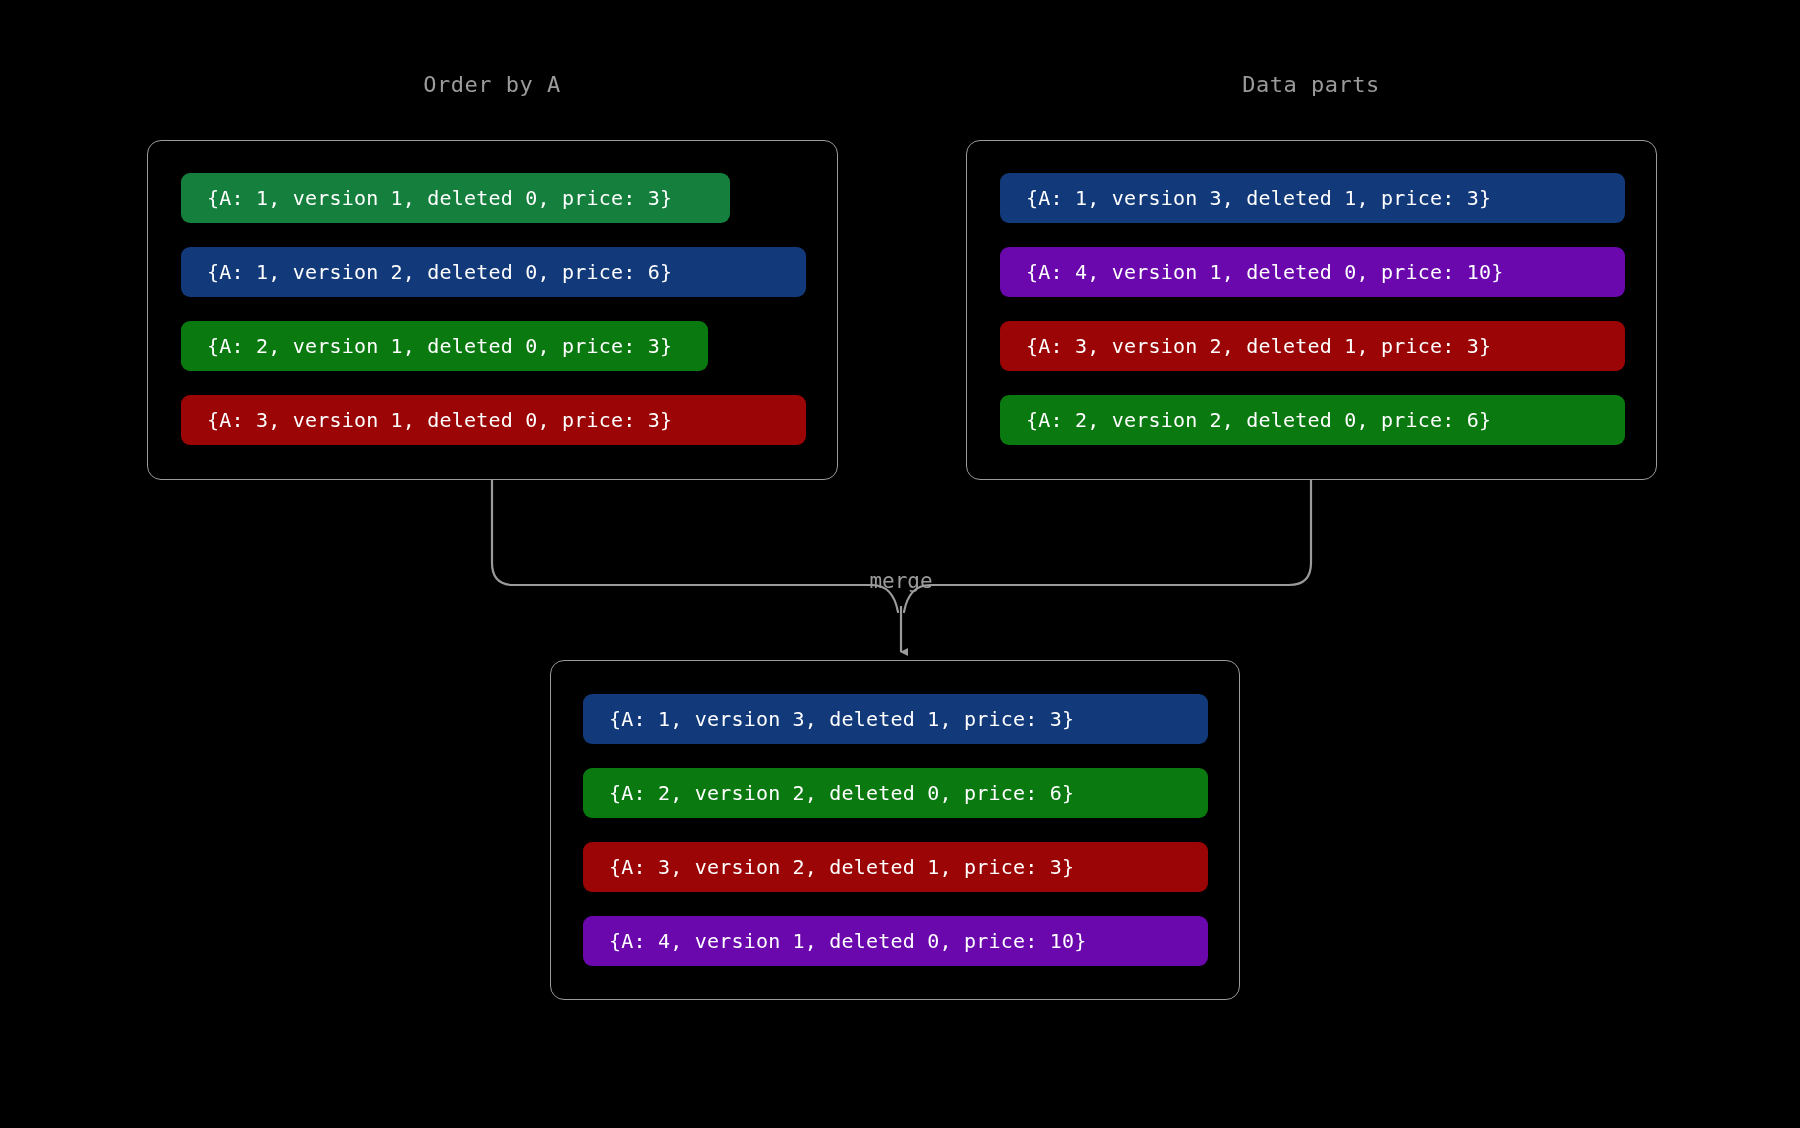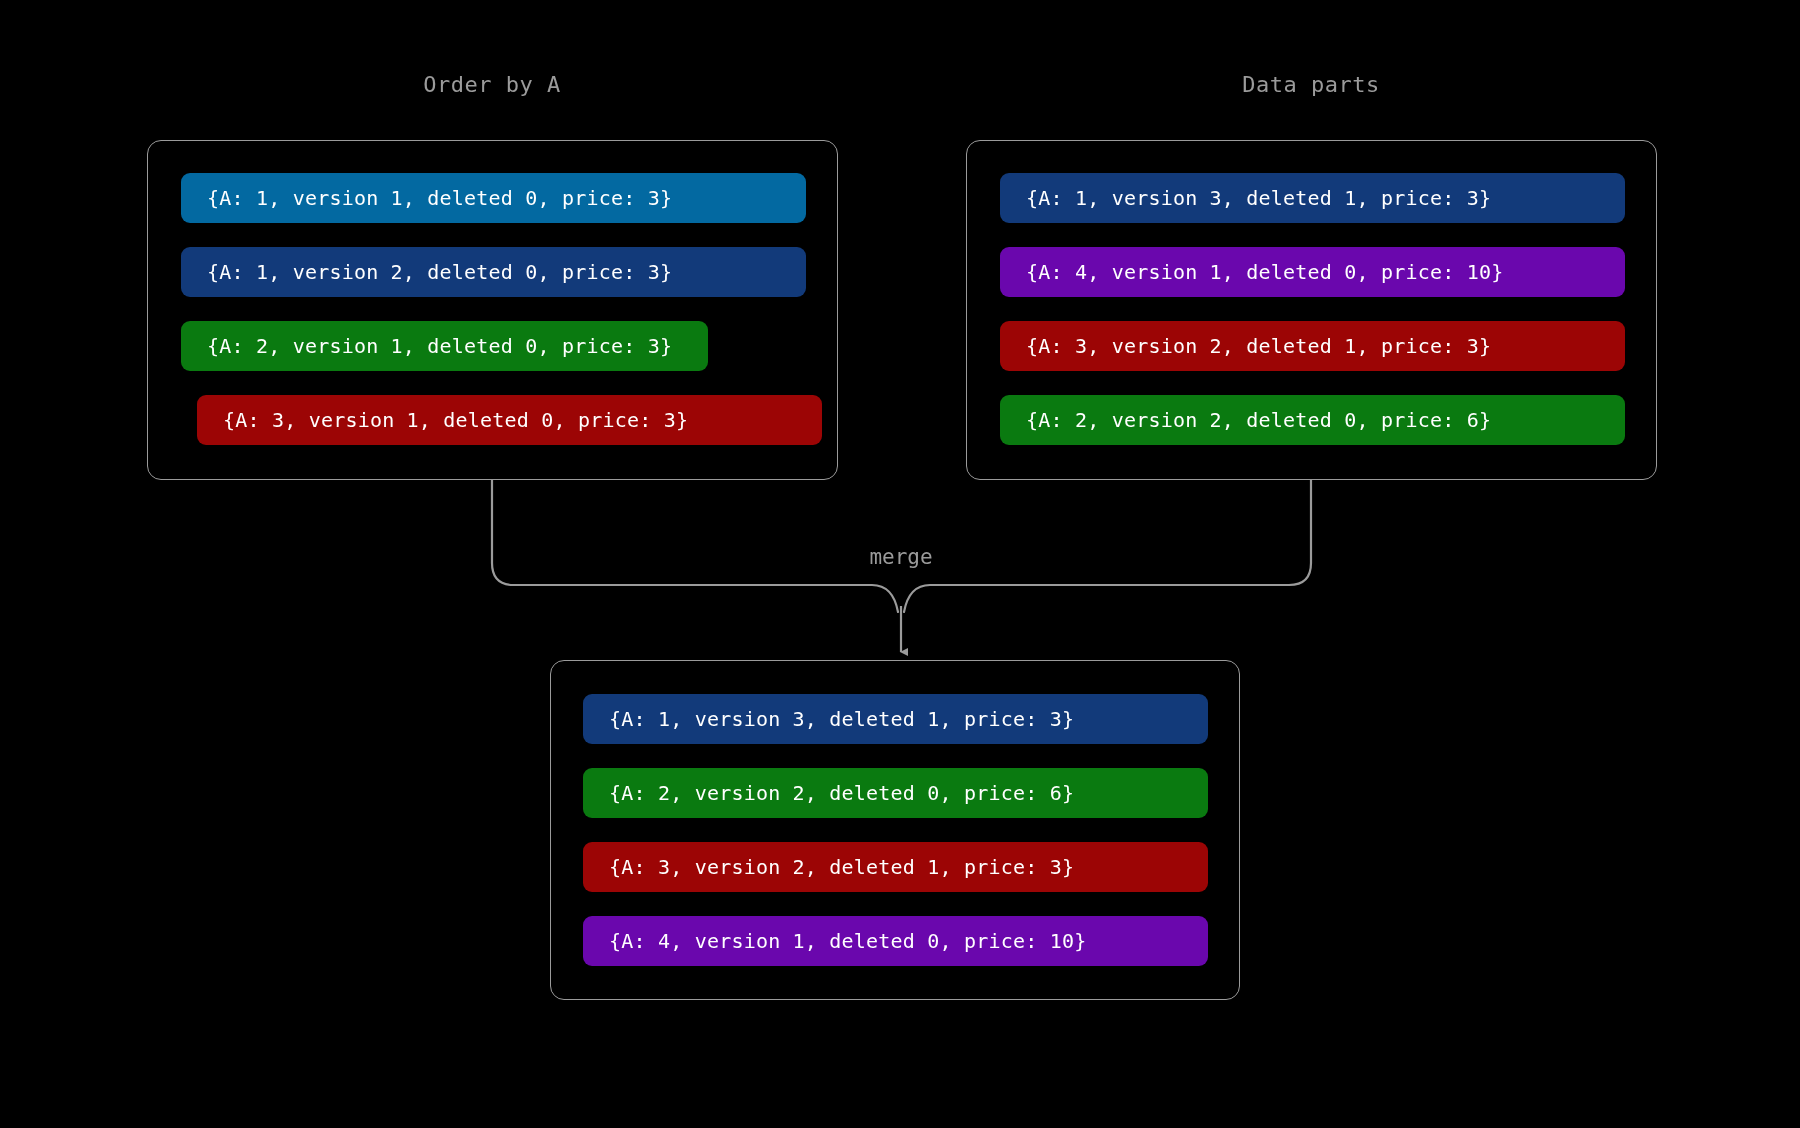--- a/index.html
+++ b/index.html
@@ -63,20 +63,21 @@
     height: 1128px;
     pointer-events: none;
   }
   .merge-label {
     position: absolute;
     color: #9b9b9b;
     font-family: "DejaVu Sans Mono", "Liberation Mono", monospace;
     font-size: 21px;
     white-space: nowrap;
     transform: translate(-50%, -50%);
+    margin-top: 24px;
   }
 </style>
 </head>
 <body>
 
 <div id="canvas">
 
   <svg id="connector" viewBox="0 0 1800 1128" xmlns="http://www.w3.org/2000/svg">
     <defs>
       <marker id="arrowhead" markerWidth="10" markerHeight="10" refX="5" refY="8" orient="auto" markerUnits="userSpaceOnUse">
@@ -87,30 +88,30 @@
     <path d="M492,480 L492,563 Q492,585 514,585 L872,585 Q893,585 898,612" fill="none" stroke="#9b9b9b" stroke-width="2.2" stroke-linecap="round"></path>
 
     <path d="M1311,480 L1311,563 Q1311,585 1289,585 L930,585 Q909,585 904,612" fill="none" stroke="#9b9b9b" stroke-width="2.2" stroke-linecap="round"></path>
 
     <path d="M901,606 L901,652" fill="none" stroke="#9b9b9b" stroke-width="2.2" marker-end="url(#arrowhead)"></path>
   </svg>
 
   <div class="panel-title" style="left:492px; top:72px;">Order by A</div>
 
   <div class="panel" style="left:147px; top:140px; width:691px; height:340px;">
-    <div class="pill align-left" style="left:33px; top:32px; width:625px; background:#0369a1;">
+    <div class="pill align-left" style="left:33px; top:32px; width:549px; background:#15803d;">
       <span class="pill-text">{A: 1, version 1, deleted 0, price: 3}</span>
     </div>
     <div class="pill align-left" style="left:33px; top:106px; width:625px; background:#123a7a;">
-      <span class="pill-text">{A: 1, version 2, deleted 0, price: 3}</span>
+      <span class="pill-text">{A: 1, version 2, deleted 0, price: 6}</span>
     </div>
     <div class="pill align-left" style="left:33px; top:180px; width:527px; background:#0a7a10;">
       <span class="pill-text">{A: 2, version 1, deleted 0, price: 3}</span>
     </div>
-    <div class="pill align-left" style="left:33px; top:254px; width:625px; background:#9c0505;margin-left:16px;">
+    <div class="pill align-left" style="left:33px; top:254px; width:625px; background:#9c0505;">
       <span class="pill-text">{A: 3, version 1, deleted 0, price: 3}</span>
     </div>
   </div>
 
   <div class="panel-title" style="left:1311px; top:72px;">Data parts</div>
 
   <div class="panel" style="left:966px; top:140px; width:691px; height:340px;">
     <div class="pill align-left" style="left:33px; top:32px; width:625px; background:#123a7a;">
       <span class="pill-text">{A: 1, version 3, deleted 1, price: 3}</span>
     </div>

